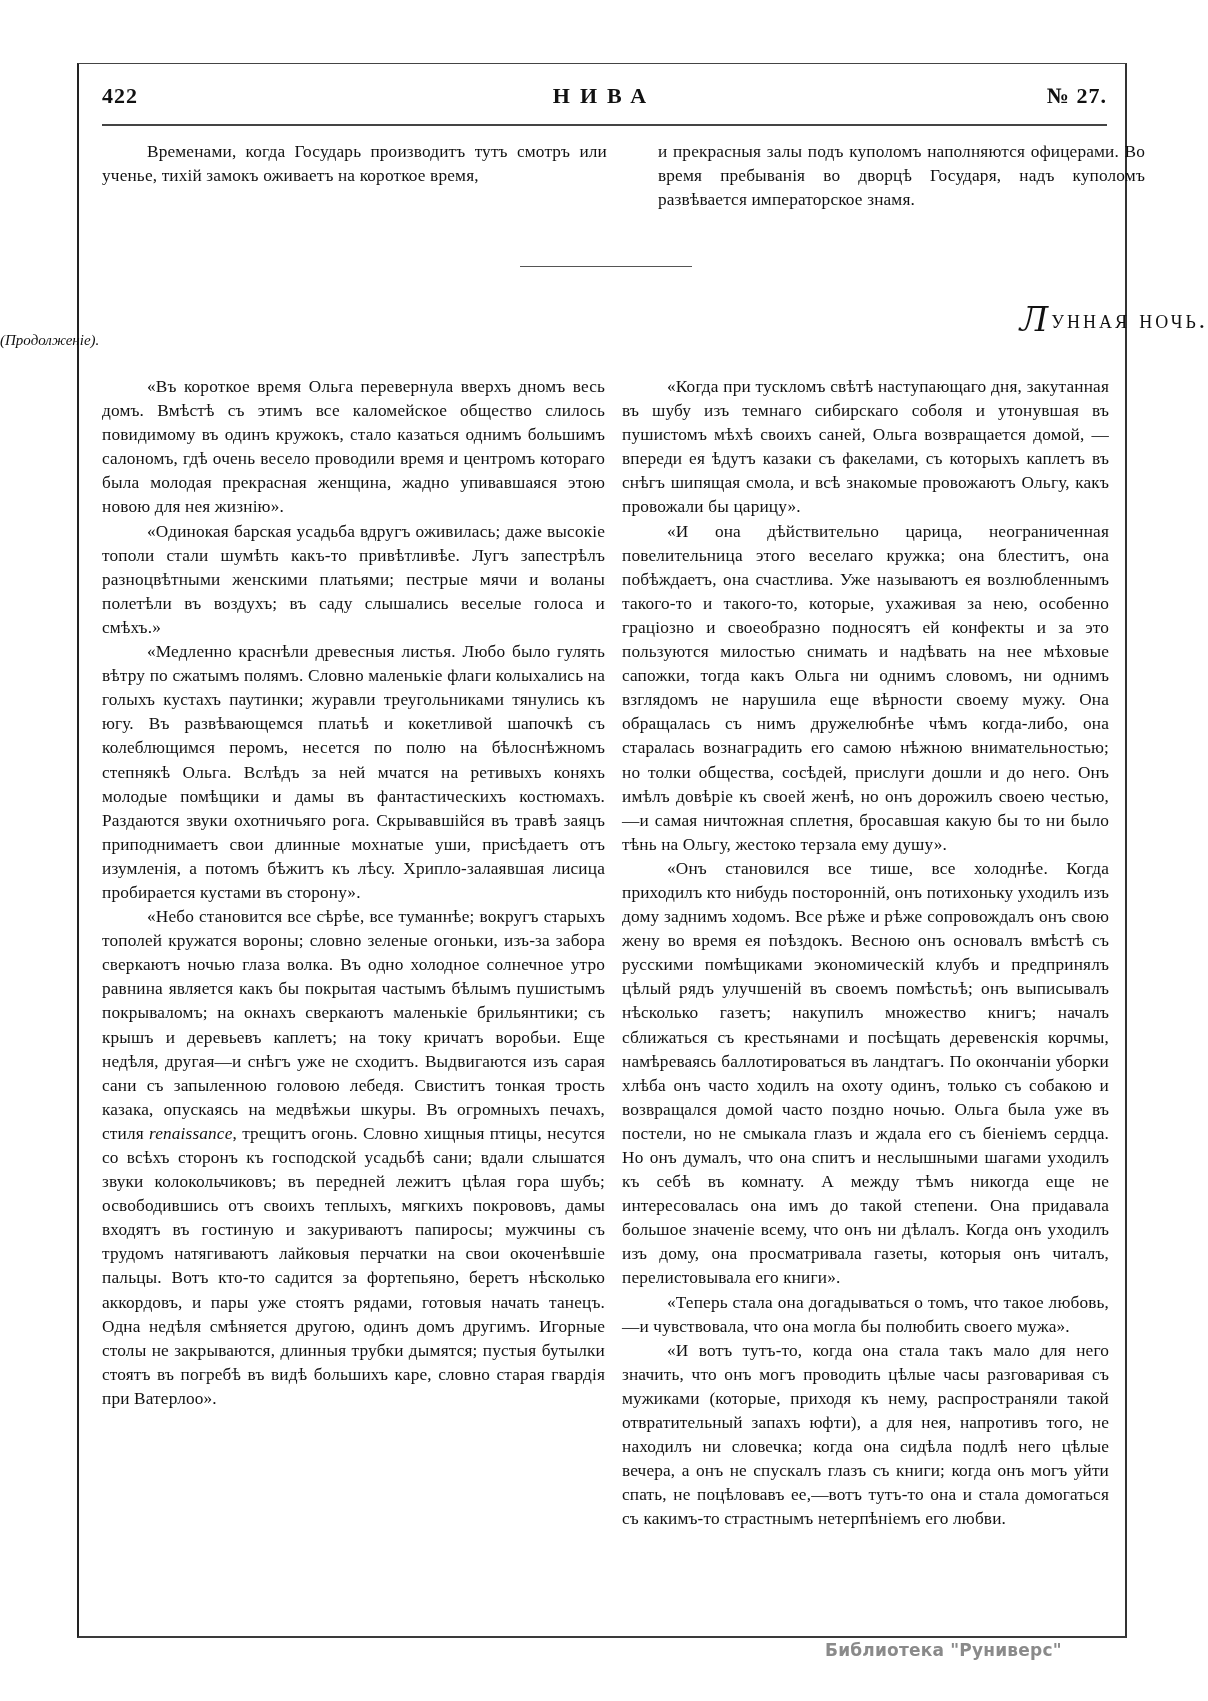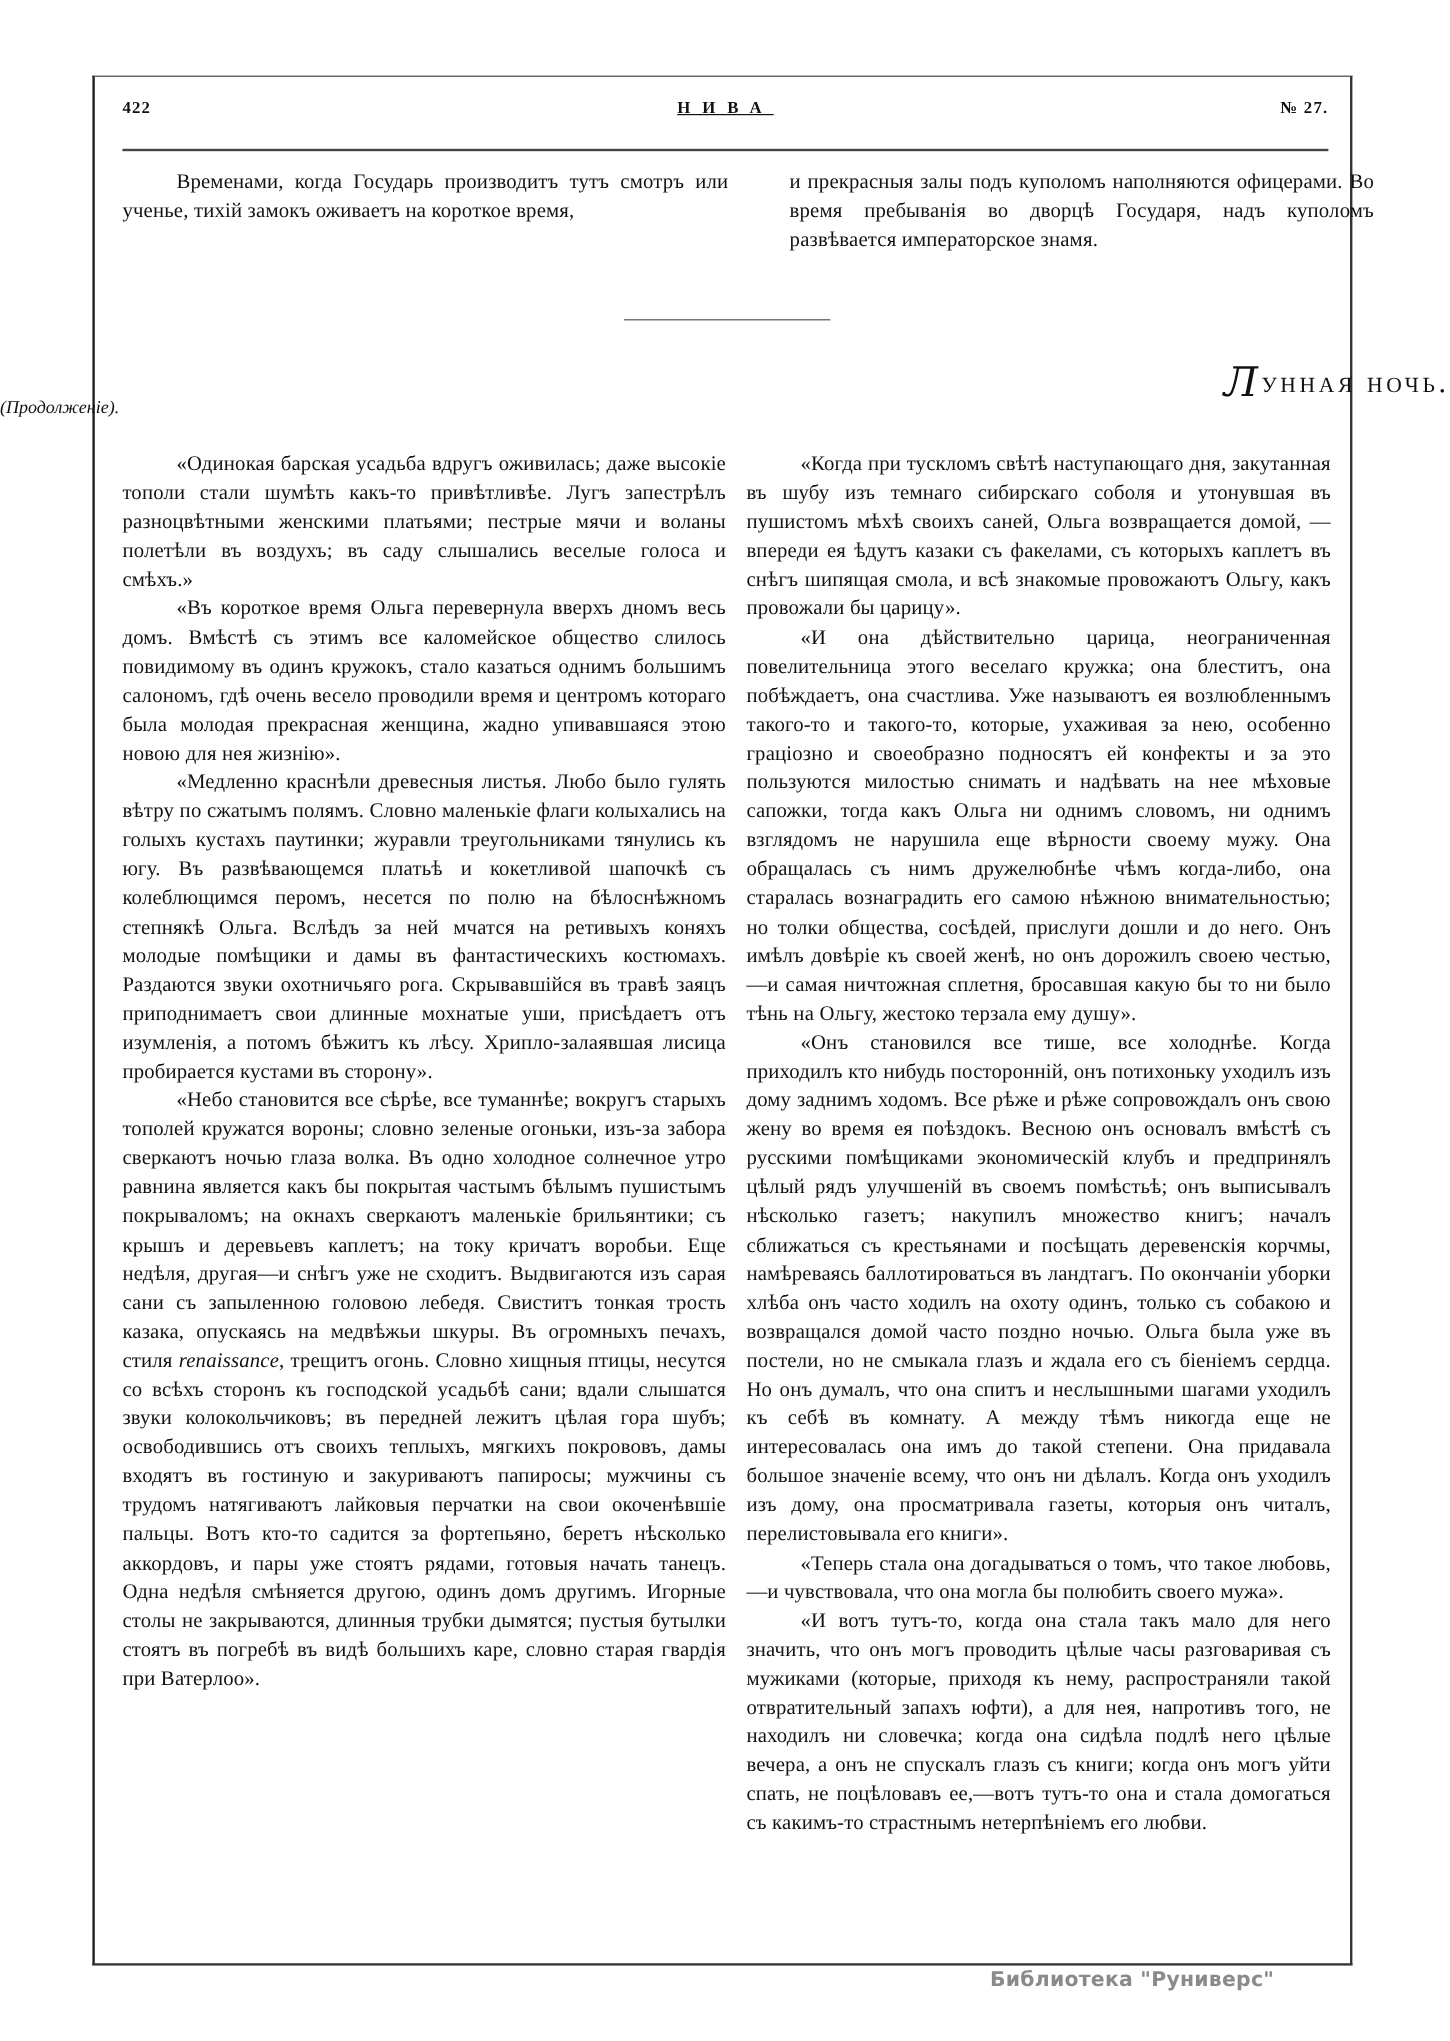--- a/index.html
+++ b/index.html
@@ -9,25 +9,25 @@
     color: #111111;
   }
   .page-frame {
     position: absolute; left: 77px; top: 63px; width: 1050px; height: 1575px;
     border-left: 2px solid #222; border-right: 2px solid #333;
     border-top: 1.5px solid #444; border-bottom: 2.5px solid #3a3a3a;
     box-sizing: border-box;
   }
   .running-head {
     position: absolute; left: 102px; top: 83px; width: 1005px; height: 34px;
-    font-weight: bold; font-size: 14px; letter-spacing: 1px;
+    font-weight: bold; font-size: 22px; letter-spacing: 1px;
     font-family: "Liberation Serif", serif;
   }
   .running-head .page-num { position: absolute; left: 0; top: 0; }
-  .running-head .journal-title { position: absolute; left: 0; right: 0; top: 0; text-align: center; letter-spacing: 10px; text-decoration: underline; }
+  .running-head .journal-title { position: absolute; left: 0; right: 0; top: 0; text-align: center; letter-spacing: 10px; }
   .running-head .issue-num { position: absolute; right: 0; top: 0; }
   .head-rule { position: absolute; left: 102px; top: 124px; width: 1005px; height: 0; border-top: 2px solid #444; }
 
   .col {
     position: absolute; width: 505px;
     font-size: 17.3px; line-height: 24.1px;
     text-align: justify; text-justify: inter-word;
     font-family: "Liberation Serif", serif;
     letter-spacing: 0.15px;
   }
@@ -82,22 +82,22 @@
 </div>
 
 <div class="section-rule"></div>
 
 <div class="story-title">
   <span class="initial">Л</span><span class="rest">унная ночь.</span>
 </div>
 <div class="continuation">(Продолженіе).</div>
 
 <div class="col body-left">
+  <p class="indent">«Въ короткое время Ольга перевернула вверхъ дномъ весь домъ. Вмѣстѣ съ этимъ все каломейское общество слилось повидимому въ одинъ кружокъ, стало казаться однимъ большимъ салономъ, гдѣ очень весело проводили время и центромъ котораго была молодая прекрасная женщина, жадно упивавшаяся этою новою для нея жизнію».</p>
   <p class="indent">«Одинокая барская усадьба вдругъ оживилась; даже высокіе тополи стали шумѣть какъ-то привѣтливѣе. Лугъ запестрѣлъ разноцвѣтными женскими платьями; пестрые мячи и воланы полетѣли въ воздухъ; въ саду слышались веселые голоса и смѣхъ.»</p>
-  <p class="indent">«Въ короткое время Ольга перевернула вверхъ дномъ весь домъ. Вмѣстѣ съ этимъ все каломейское общество слилось повидимому въ одинъ кружокъ, стало казаться однимъ большимъ салономъ, гдѣ очень весело проводили время и центромъ котораго была молодая прекрасная женщина, жадно упивавшаяся этою новою для нея жизнію».</p>
   <p class="indent">«Медленно краснѣли древесныя листья. Любо было гулять вѣтру по сжатымъ полямъ. Словно маленькіе флаги колыхались на голыхъ кустахъ паутинки; журавли треугольниками тянулись къ югу. Въ развѣвающемся платьѣ и кокетливой шапочкѣ съ колеблющимся перомъ, несется по полю на бѣлоснѣжномъ степнякѣ Ольга. Вслѣдъ за ней мчатся на ретивыхъ коняхъ молодые помѣщики и дамы въ фантастическихъ костюмахъ. Раздаются звуки охотничьяго рога. Скрывавшійся въ травѣ заяцъ приподнимаетъ свои длинные мохнатые уши, присѣдаетъ отъ изумленія, а потомъ бѣжитъ къ лѣсу. Хрипло-залаявшая лисица пробирается кустами въ сторону».</p>
   <p class="indent"><span>«Небо становится все сѣрѣе, все туманнѣе; вокругъ старыхъ тополей кружатся вороны; словно зеленые огоньки, изъ-за забора сверкаютъ ночью глаза волка. Въ одно холодное солнечное утро равнина является какъ бы покрытая частымъ бѣлымъ пушистымъ покрываломъ; на окнахъ сверкаютъ маленькіе брильянтики; съ крышъ и деревьевъ каплетъ; на току кричатъ воробьи. Еще недѣля, другая—и снѣгъ уже не сходитъ. Выдвигаются изъ сарая сани съ запыленною головою лебедя. Свиститъ тонкая трость казака, опускаясь на медвѣжьи шкуры. Въ огромныхъ печахъ, стиля </span><span class="italic-word">renaissance</span><span>, трещитъ огонь. Словно хищныя птицы, несутся со всѣхъ сторонъ къ господской усадьбѣ сани; вдали слышатся звуки колокольчиковъ; въ передней лежитъ цѣлая гора шубъ; освободившись отъ своихъ теплыхъ, мягкихъ покрововъ, дамы входятъ въ гостиную и закуриваютъ папиросы; мужчины съ трудомъ натягиваютъ лайковыя перчатки на свои окоченѣвшіе пальцы. Вотъ кто-то садится за фортепьяно, беретъ нѣсколько аккордовъ, и пары уже стоятъ рядами, готовыя начать танецъ. Одна недѣля смѣняется другою, одинъ домъ другимъ. Игорные столы не закрываются, длинныя трубки дымятся; пустыя бутылки стоятъ въ погребѣ въ видѣ большихъ каре, словно старая гвардія при Ватерлоо».</span></p>
 </div>
 
 <div class="col body-right">
   <p class="indent">«Когда при тускломъ свѣтѣ наступающаго дня, закутанная въ шубу изъ темнаго сибирскаго соболя и утонувшая въ пушистомъ мѣхѣ своихъ саней, Ольга возвращается домой, — впереди ея ѣдутъ казаки съ факелами, съ которыхъ каплетъ въ снѣгъ шипящая смола, и всѣ знакомые провожаютъ Ольгу, какъ провожали бы царицу».</p>
   <p class="indent">«И она дѣйствительно царица, неограниченная повелительница этого веселаго кружка; она блеститъ, она побѣждаетъ, она счастлива. Уже называютъ ея возлюбленнымъ такого-то и такого-то, которые, ухаживая за нею, особенно граціозно и своеобразно подносятъ ей конфекты и за это пользуются милостью снимать и надѣвать на нее мѣховые сапожки, тогда какъ Ольга ни однимъ словомъ, ни однимъ взглядомъ не нарушила еще вѣрности своему мужу. Она обращалась съ нимъ дружелюбнѣе чѣмъ когда-либо, она старалась вознаградить его самою нѣжною внимательностью; но толки общества, сосѣдей, прислуги дошли и до него. Онъ имѣлъ довѣріе къ своей женѣ, но онъ дорожилъ своею честью,—и самая ничтожная сплетня, бросавшая какую бы то ни было тѣнь на Ольгу, жестоко терзала ему душу».</p>
   <p class="indent">«Онъ становился все тише, все холоднѣе. Когда приходилъ кто нибудь посторонній, онъ потихоньку уходилъ изъ дому заднимъ ходомъ. Все рѣже и рѣже сопровождалъ онъ свою жену во время ея поѣздокъ. Весною онъ основалъ вмѣстѣ съ русскими помѣщиками экономическій клубъ и предпринялъ цѣлый рядъ улучшеній въ своемъ помѣстьѣ; онъ выписывалъ нѣсколько газетъ; накупилъ множество книгъ; началъ сближаться съ крестьянами и посѣщать деревенскія корчмы, намѣреваясь баллотироваться въ ландтагъ. По окончаніи уборки хлѣба онъ часто ходилъ на охоту одинъ, только съ собакою и возвращался домой часто поздно ночью. Ольга была уже въ постели, но не смыкала глазъ и ждала его съ біеніемъ сердца. Но онъ думалъ, что она спитъ и неслышными шагами уходилъ къ себѣ въ комнату. А между тѣмъ никогда еще не интересовалась она имъ до такой степени. Она придавала большое значеніе всему, что онъ ни дѣлалъ. Когда онъ уходилъ изъ дому, она просматривала газеты, которыя онъ читалъ, перелистовывала его книги».</p>
   <p class="indent">«Теперь стала она догадываться о томъ, что такое любовь,—и чувствовала, что она могла бы полюбить своего мужа».</p>
   <p class="indent">«И вотъ тутъ-то, когда она стала такъ мало для него значить, что онъ могъ проводить цѣлые часы разговаривая съ мужиками (которые, приходя къ нему, распространяли такой отвратительный запахъ юфти), а для нея, напротивъ того, не находилъ ни словечка; когда она сидѣла подлѣ него цѣлые вечера, а онъ не спускалъ глазъ съ книги; когда онъ могъ уйти спать, не поцѣловавъ ее,—вотъ тутъ-то она и стала домогаться съ какимъ-то страстнымъ нетерпѣніемъ его любви.</p>

